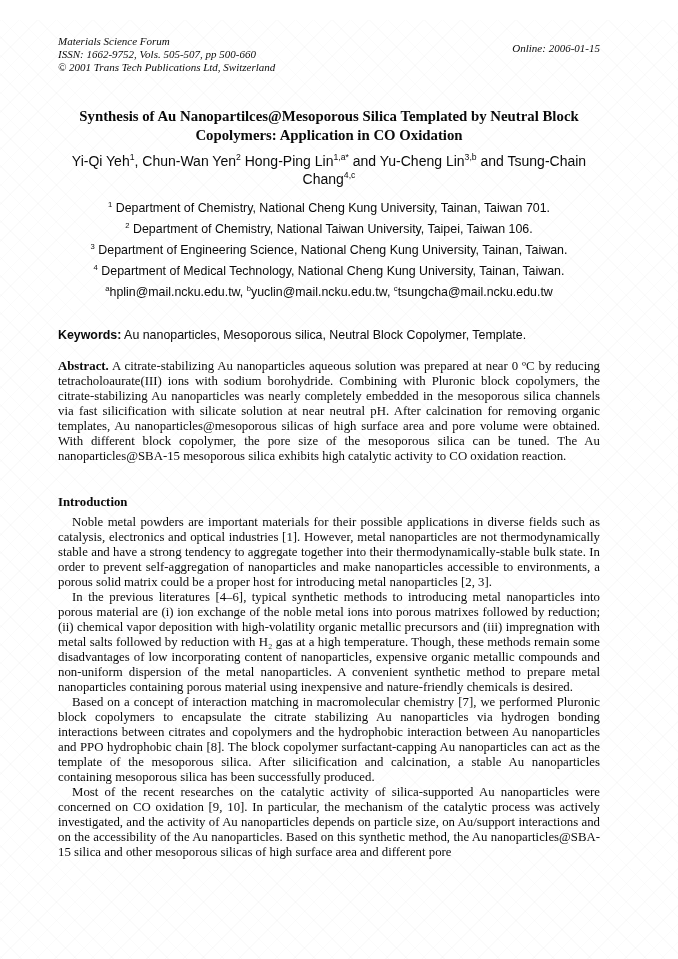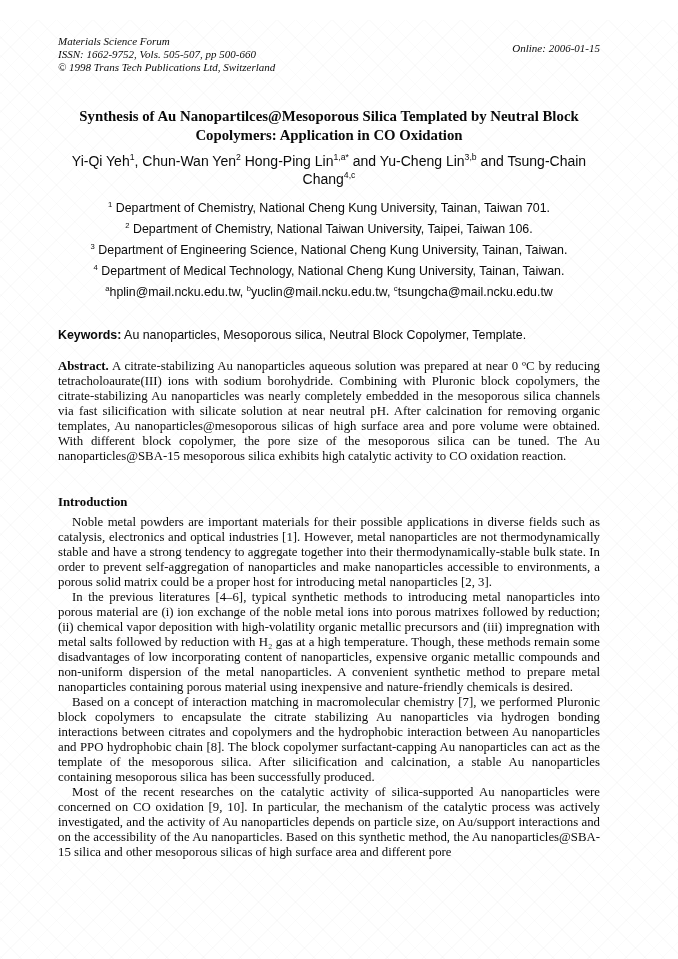--- a/index.html
+++ b/index.html
@@ -78,21 +78,21 @@
 </head>
 <body>
 
 <div class="page">
   <div class="watermark"></div>
 
   <header class="hdr">
     <div class="hdr-left">
       <div>Materials Science Forum</div>
       <div>ISSN: 1662-9752, Vols. 505-507, pp 500-660</div>
-      <div>© 1998 Trans Tech Publications Ltd, Switzerland</div>
+      <div>© 2001 Trans Tech Publications Ltd, Switzerland</div>
     </div>
     <div class="hdr-right">Online: 2006-01-15</div>
   </header>
 
   <h1 class="title">Synthesis of Au Nanopartilces@Mesoporous Silica Templated by Neutral Block Copolymers: Application in CO Oxidation</h1>
 
   <div class="authors"><span><span></span><span>Yi-Qi Yeh</span><sup>1</sup></span><span><span>, </span><span>Chun-Wan Yen</span><sup>2</sup></span><span><span> </span><span>Hong-Ping Lin</span><sup>1,a*</sup></span><span><span> and </span><span>Yu-Cheng Lin</span><sup>3,b</sup></span><span><span> and </span><span>Tsung-Chain Chang</span><sup>4,c</sup></span></div>
 
   <div class="affils">
     <div class="affil"><sup>1</sup><span> Department of Chemistry, National Cheng Kung University, Tainan, Taiwan 701.</span></div>

